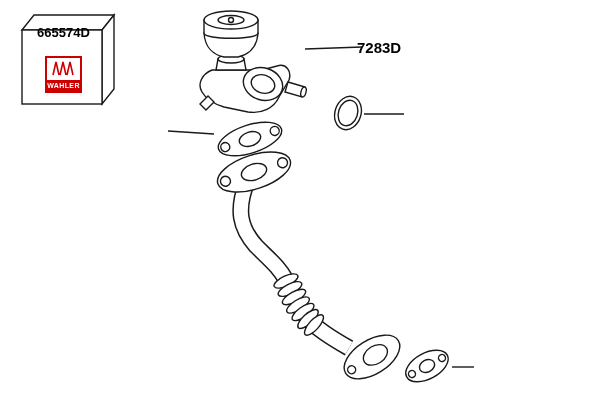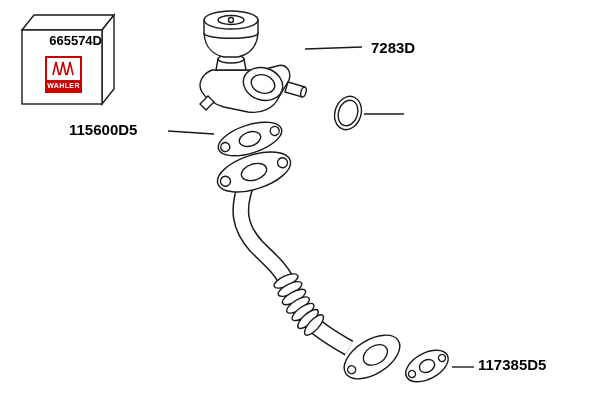--- a/index.html
+++ b/index.html
@@ -10,26 +10,26 @@
   #stage{position:relative;width:600px;height:400px;background:#fff;overflow:hidden;}
   svg.art{position:absolute;left:0;top:0;}
   .line-art{fill:#ffffff;stroke:#1a1a1a;stroke-width:1.4;}
   .line-only{fill:none;stroke:#1a1a1a;stroke-width:1.4;}
   .tube-outer{fill:none;stroke:#1a1a1a;stroke-width:17;}
   .tube-inner{fill:none;stroke:#ffffff;stroke-width:14;}
   .part-label{
     position:absolute;font-weight:bold;font-size:15px;color:#000;
     white-space:nowrap;
   }
-  #lbl-valve{left:371px;top:39px;text-align:center;}
+  #lbl-valve{left:357px;top:39px;text-align:center;}
   #lbl-ring{left:410px;top:106px;}
   #lbl-gasket-upper{left:69px;top:121px;}
   #lbl-gasket-lower{left:478px;top:356px;}
   #box-number{
-    position:absolute;left:25px;top:33px;width:77px;text-align:right;
+    position:absolute;left:25px;top:25px;width:77px;text-align:center;
     font-weight:bold;font-size:13px;color:#000;
   }
   #wahler-logo{
     position:absolute;left:45px;top:56px;width:37px;height:37px;
     border:2px solid #cc0000;box-sizing:border-box;background:#fff;
   }
   #wahler-zigzag{position:absolute;left:2px;top:1px;}
   #wahler-band{
     position:absolute;left:0;bottom:0;width:100%;height:11px;background:#cc0000;
     color:#fff;font-weight:bold;font-size:7px;line-height:11px;text-align:center;
@@ -126,23 +126,21 @@
       <line class="line-only" x1="305" y1="49" x2="362" y2="47"></line>
       <line class="line-only" x1="364" y1="114" x2="404" y2="114"></line>
       <line class="line-only" x1="168" y1="131" x2="214" y2="134"></line>
       <line class="line-only" x1="452" y1="367" x2="474" y2="367"></line>
     </g>
   </svg>
 
   <div class="part-label" id="lbl-valve">7283D</div>
 
 
-  <div class="part-label" id="lbl-gasket-upper">115600D5</div>
 
-  <div class="part-label" id="lbl-gasket-lower">117385D5</div>
 
   <div id="box-number">665574D</div>
 
   <div id="wahler-logo">
     <svg id="wahler-zigzag" width="29" height="18" viewBox="0 0 29 18">
       <path d="M4 16 L7 3 L10 16 M11 16 L14 3 L17 16 M18 16 L21 3 L24 16" fill="none" stroke="#cc0000" stroke-width="1.6"></path>
     </svg>
     <div id="wahler-band">WAHLER</div>
   </div>
 

